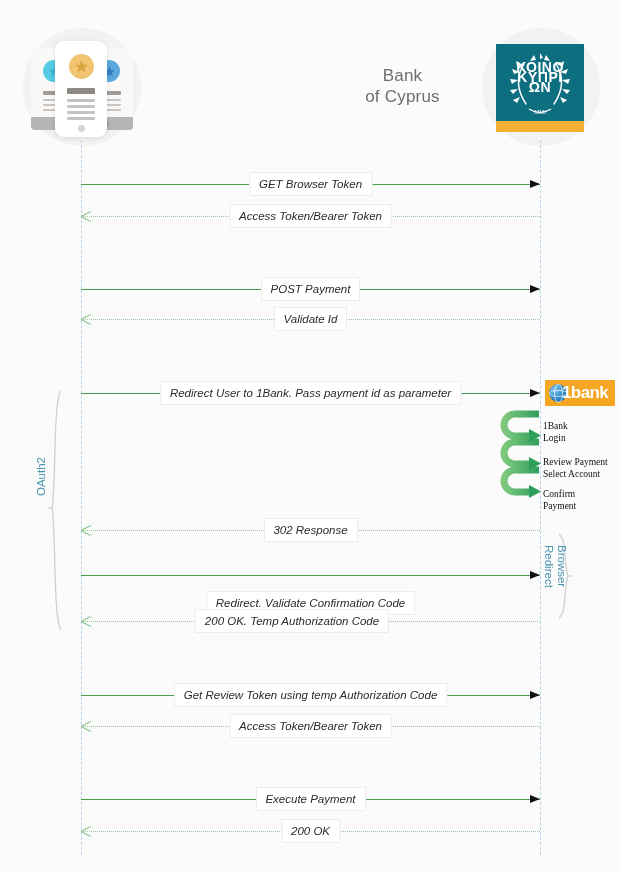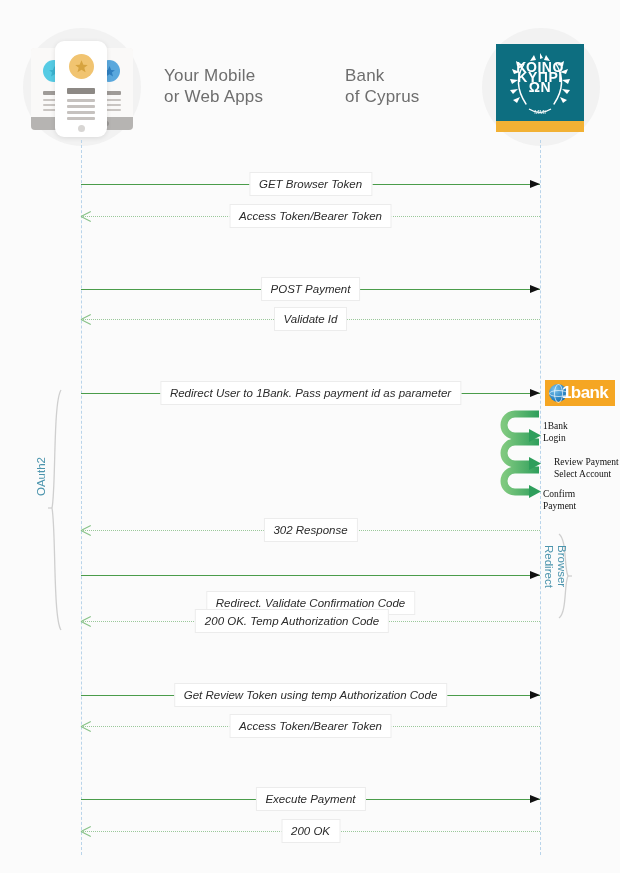--- a/index.html
+++ b/index.html
@@ -28,21 +28,21 @@
   .actor-title {
     position: absolute;
     color: #6e6e6e;
     font-size: 17px;
     font-weight: 300;
     line-height: 21px;
     letter-spacing: 0.2px;
     white-space: pre-line;
   }
   #actor-left-title { left: 164px; top: 65px; text-align: left; }
-  #actor-right-title { left: 345px; top: 65px; width: 115px; text-align: left; }
+  #actor-right-title { left: 345px; top: 65px; width: 115px; text-align: center; }
 
   
   .dev-tablet {
     position: absolute;
     background: #f4f2f0;
     border-radius: 4px;
   }
   .dev-tablet .screen {
     position: absolute; left: 0; right: 0; top: 0; bottom: 13px;
     background: #faf9f8; border-radius: 4px 4px 0 0;
@@ -240,22 +240,20 @@
       </svg>
     </div>
     <div class="bar" style="left:12px; top:47px; width:28px; height:6px; background:#8d8985;"></div>
     <div class="bar" style="left:12px; top:58px; width:28px; height:2.5px; background:#c6c2bf;"></div>
     <div class="bar" style="left:12px; top:64px; width:28px; height:2.5px; background:#c6c2bf;"></div>
     <div class="bar" style="left:12px; top:70px; width:28px; height:2.5px; background:#c6c2bf;"></div>
     <div class="bar" style="left:12px; top:76px; width:28px; height:2.5px; background:#c6c2bf;"></div>
     <div class="home"></div>
   </div>
 
-  <div class="actor-title" id="actor-left-title">Your Mobile
-or Web Apps</div>
 
   <div class="actor-circle" style="left:482px; top:28px; width:118px; height:118px;"></div>
 
   <div id="boc-logo">
     <svg width="88" height="78" viewBox="0 0 88 78" style="position:absolute;left:0;top:0;" aria-hidden="true">
       <g fill="none" stroke="#ffffff" stroke-width="1.4" stroke-linecap="round">
         <path d="M28 20 Q16 39 30 60"></path>
         <path d="M60 20 Q72 39 58 60"></path>
       </g>
       <g fill="#ffffff">
@@ -371,21 +369,21 @@
     <g fill="#2e9e5b">
       <path d="M34 21 l12 6.5 l-12 6.5 z"></path>
       <path d="M34 49 l12 6.5 l-12 6.5 z"></path>
       <path d="M34 77 l12 6.5 l-12 6.5 z"></path>
     </g>
   </svg>
 
   <div id="loops-layer">
       <div class="loop-label" style="top: 421px;">1Bank
 Login</div>
-      <div class="loop-label" style="top: 457px; margin-left: 11px;">Review Payment
+      <div class="loop-label" style="top: 457px;">Review Payment
 Select Account</div>
       <div class="loop-label" style="top: 489px;">Confirm
 Payment</div>
     </div>
 
   <svg class="brace-svg" style="left:48px; top:388px;" width="16" height="244" viewBox="0 0 16 244" aria-hidden="true">
     <path d="M13 2 C5 14 8 100 4 120 C8 142 5 230 13 242" fill="none" stroke="#cfcfcf" stroke-width="1.3"></path>
     <path d="M4 120 H0" stroke="#cfcfcf" stroke-width="1.3"></path>
   </svg>
   <div class="brace-label" id="oauth2-label">OAuth2</div>

